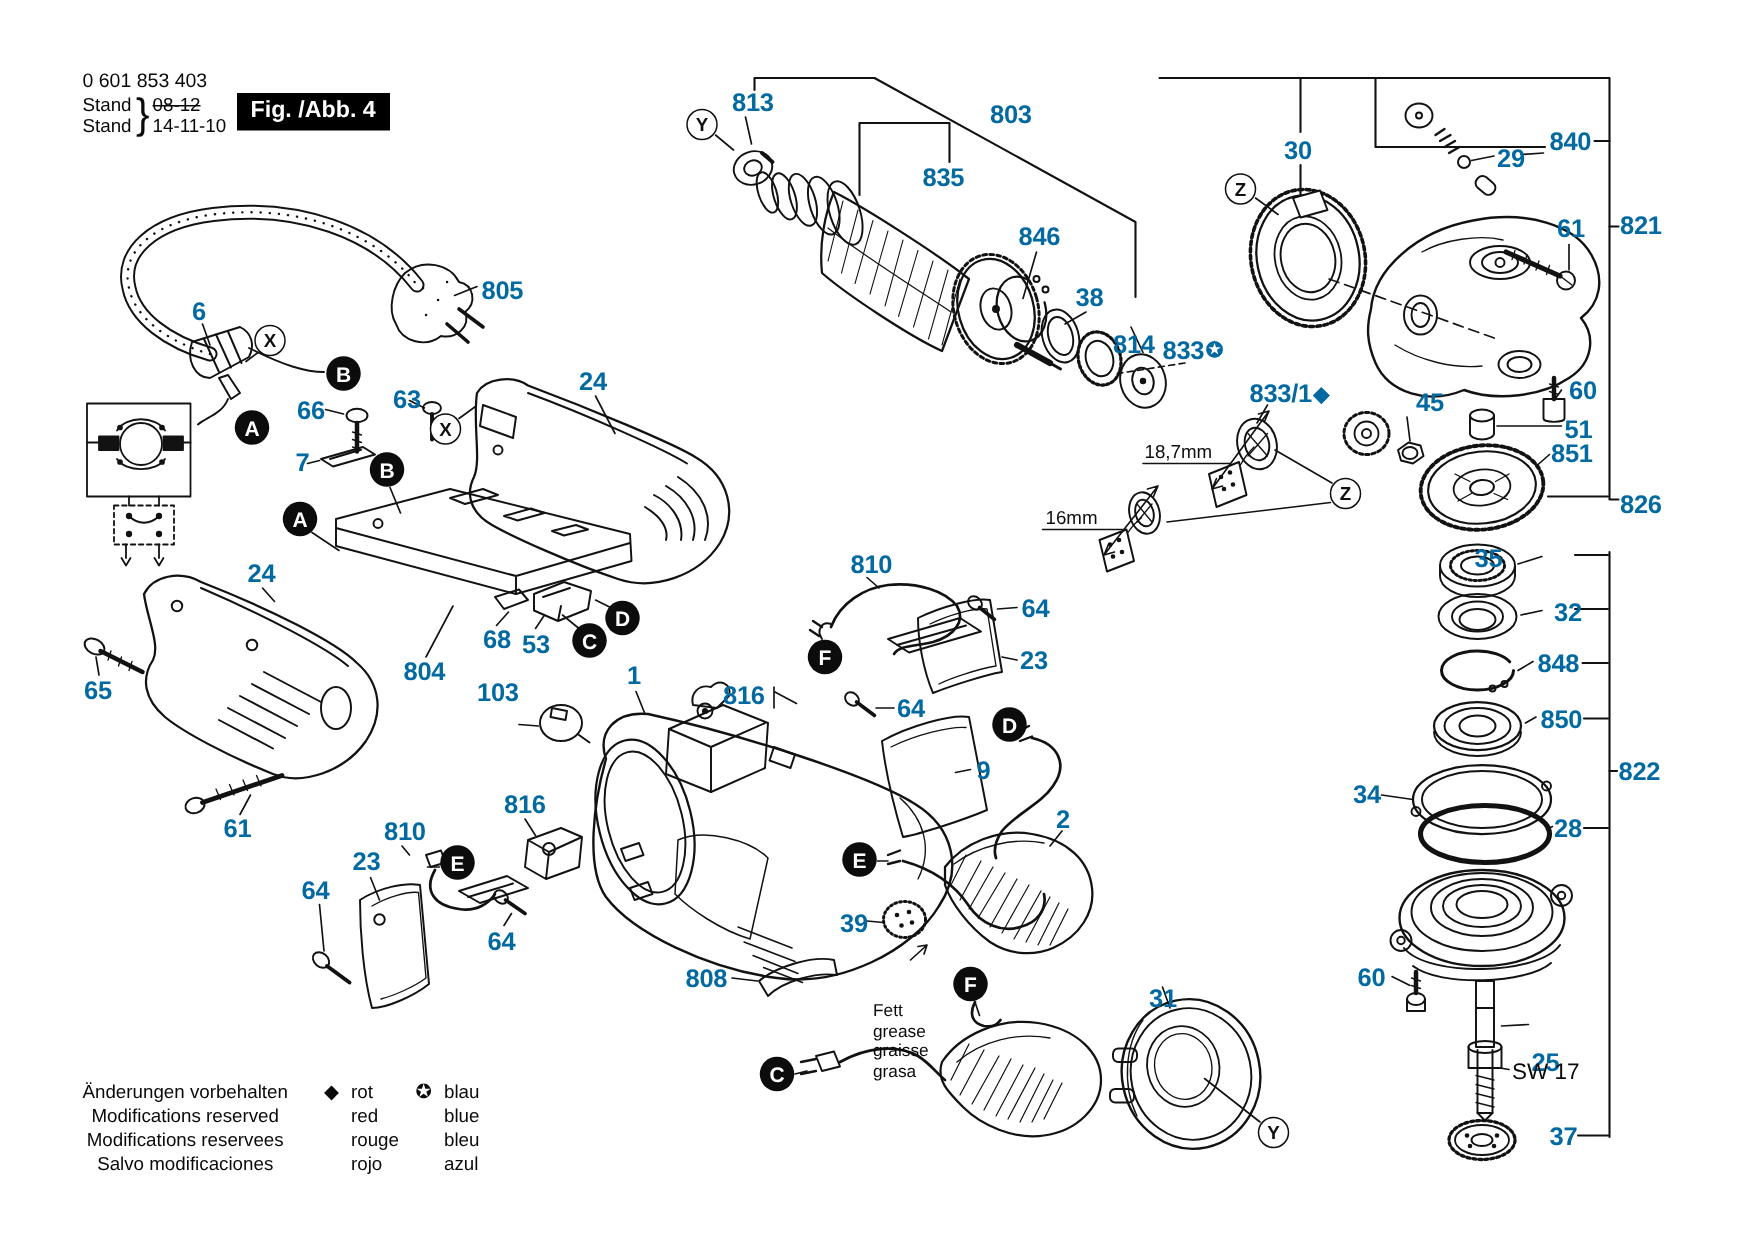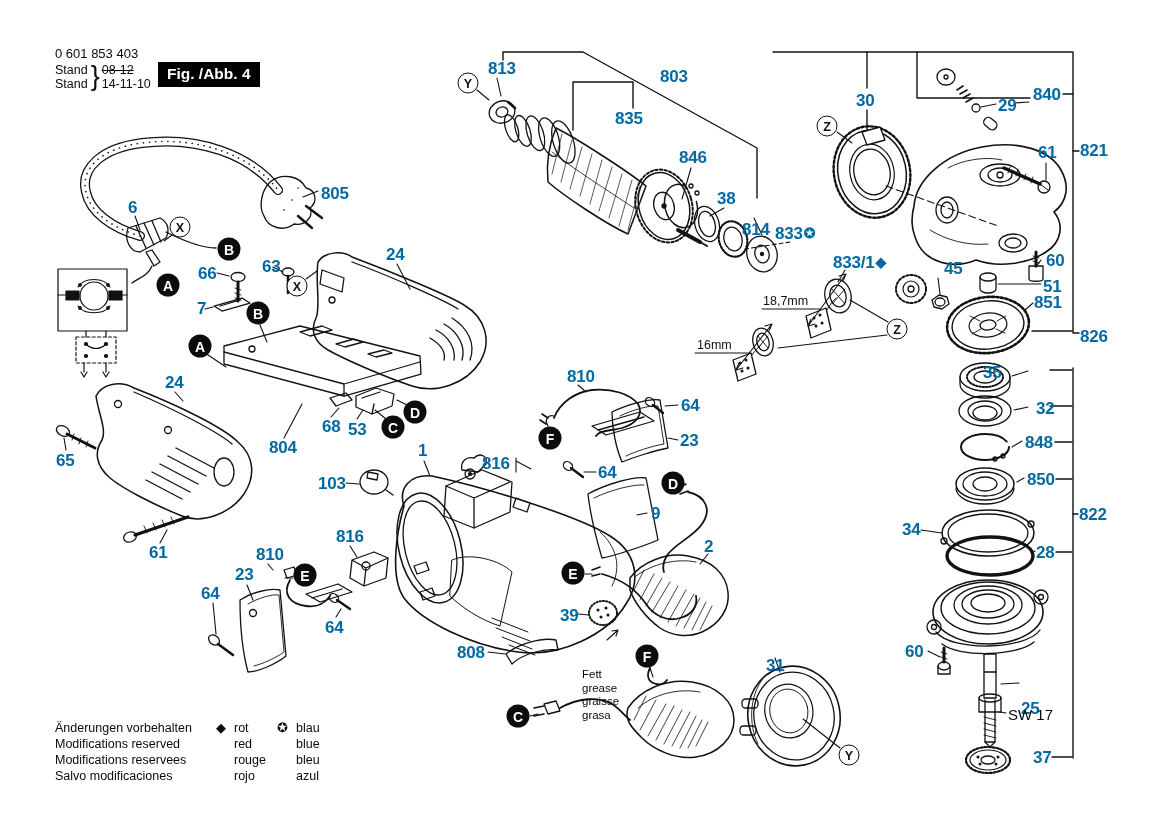--- a/index.html
+++ b/index.html
@@ -25,21 +25,21 @@
   #revision .brace{font-size:27px;font-weight:300;margin:0 2px 0 3px;transform:scaleY(1.05);}
   #revision .dates div{line-height:14px;}
   .struck{text-decoration:line-through;}
   #fig-badge{position:absolute;left:158px;top:62px;background:#000;color:#fff;font-weight:bold;
              font-size:15.5px;padding:3px 9px 4px 9px;}
   
   #grease-note{position:absolute;left:582px;top:668px;font-size:11.5px;line-height:13.5px;}
   
   #legend{position:absolute;left:55px;top:720px;font-size:12.5px;line-height:16px;}
   .legend-col{position:absolute;top:0;white-space:nowrap;}
-  #legend-notices{left:0;}
+  #legend-notices{left:0;text-align:center;}
   .code-symbol{position:absolute;font-size:13px;}
   .code-terms{position:absolute;top:0;}
 </style>
 </head>
 <body>
 
 <div id="stage">
 
 <svg id="art" width="1169" height="826" viewBox="0 0 1169 826">
  <g stroke="#121212" fill="none" stroke-width="1.3" stroke-linecap="round" stroke-linejoin="round">
@@ -522,21 +522,21 @@
       <div class="plabel" style="left: 262px; top: 258px;">63</div>
       <div class="plabel" style="left: 197px; top: 300px;">7</div>
       <div class="plabel" style="left: 386px; top: 246px;">24</div>
       <div class="plabel" style="left: 165px; top: 374px;">24</div>
       <div class="plabel" style="left: 56px; top: 452px;">65</div>
       <div class="plabel" style="left: 149px; top: 544px;">61</div>
       <div class="plabel" style="left: 269px; top: 439px;">804</div>
       <div class="plabel" style="left: 322px; top: 418px;">68</div>
       <div class="plabel" style="left: 348px; top: 421px;">53</div>
       <div class="plabel" style="left: 418px; top: 442px;">1</div>
-      <div class="plabel" style="left: 318px; top: 475px;">103</div>
+      <div class="plabel" style="left: 318px; top: 453px;">103</div>
       <div class="plabel" style="left: 567px; top: 368px;">810</div>
       <div class="plabel" style="left: 681px; top: 397px;">64</div>
       <div class="plabel" style="left: 680px; top: 432px;">23</div>
       <div class="plabel" style="left: 482px; top: 455px;">816</div>
       <div class="plabel" style="left: 598px; top: 464px;">64</div>
       <div class="plabel" style="left: 651px; top: 505px;">9</div>
       <div class="plabel" style="left: 704px; top: 538px;">2</div>
       <div class="plabel" style="left: 256px; top: 546px;">810</div>
       <div class="plabel" style="left: 235px; top: 566px;">23</div>
       <div class="plabel" style="left: 201px; top: 585px;">64</div>

